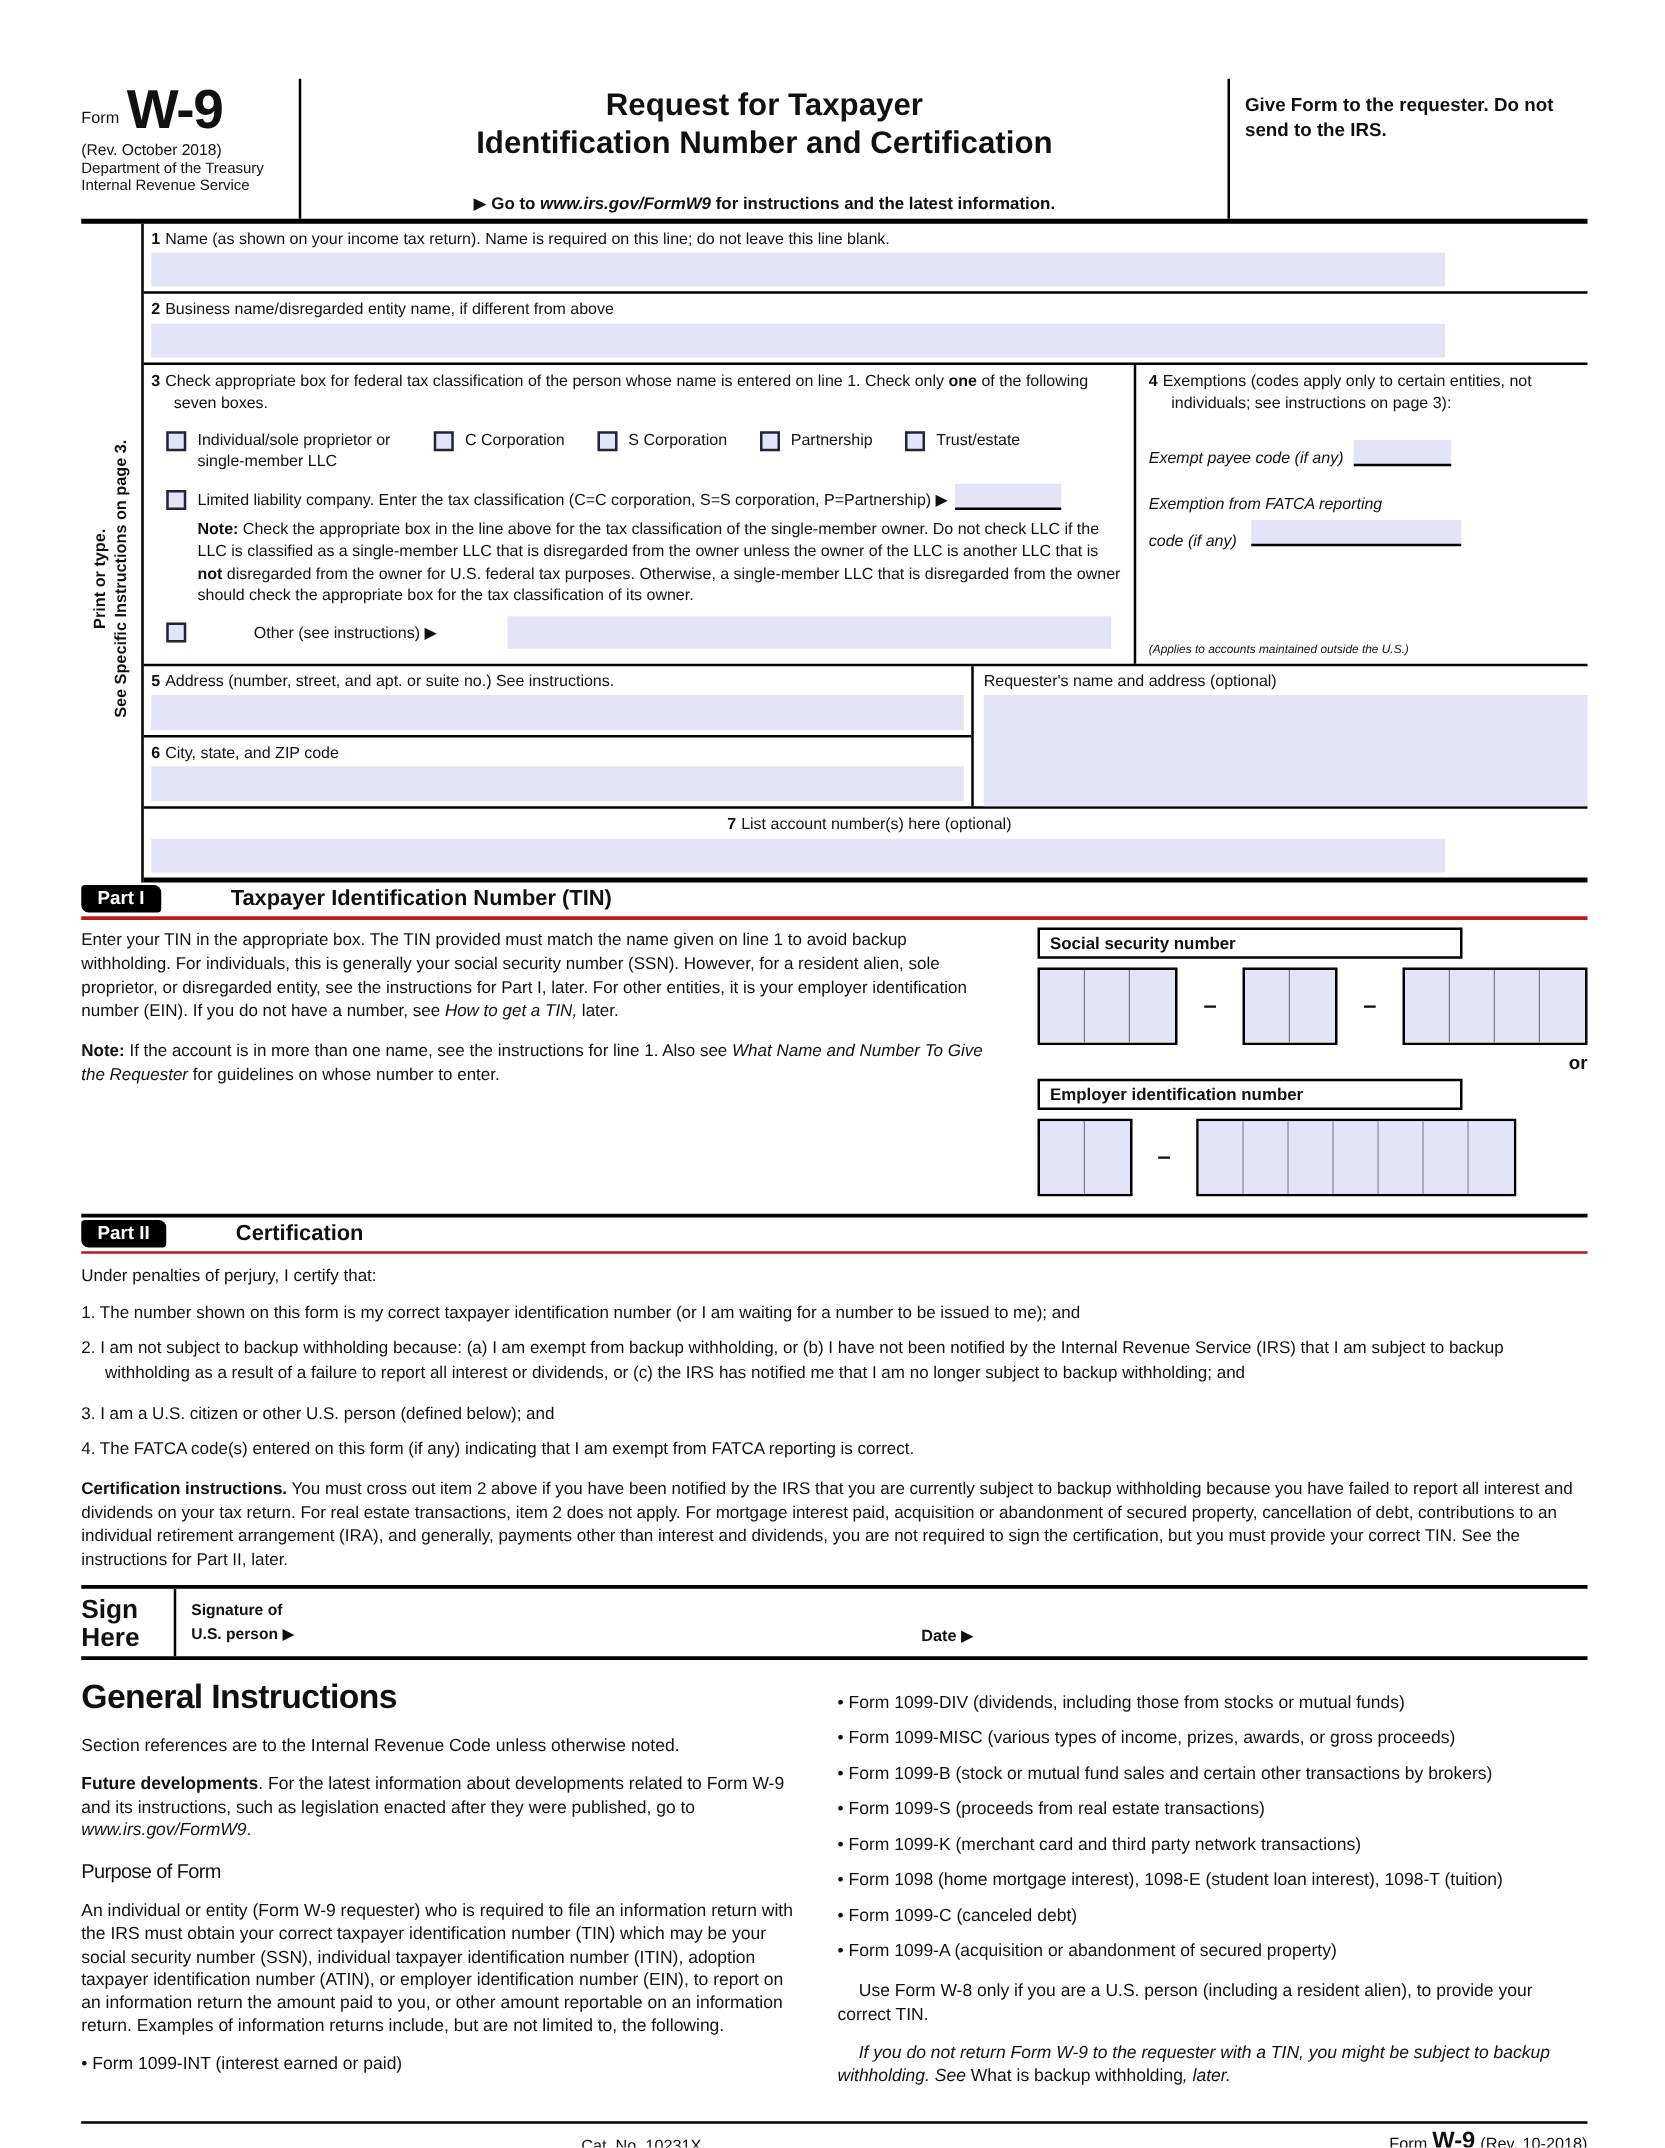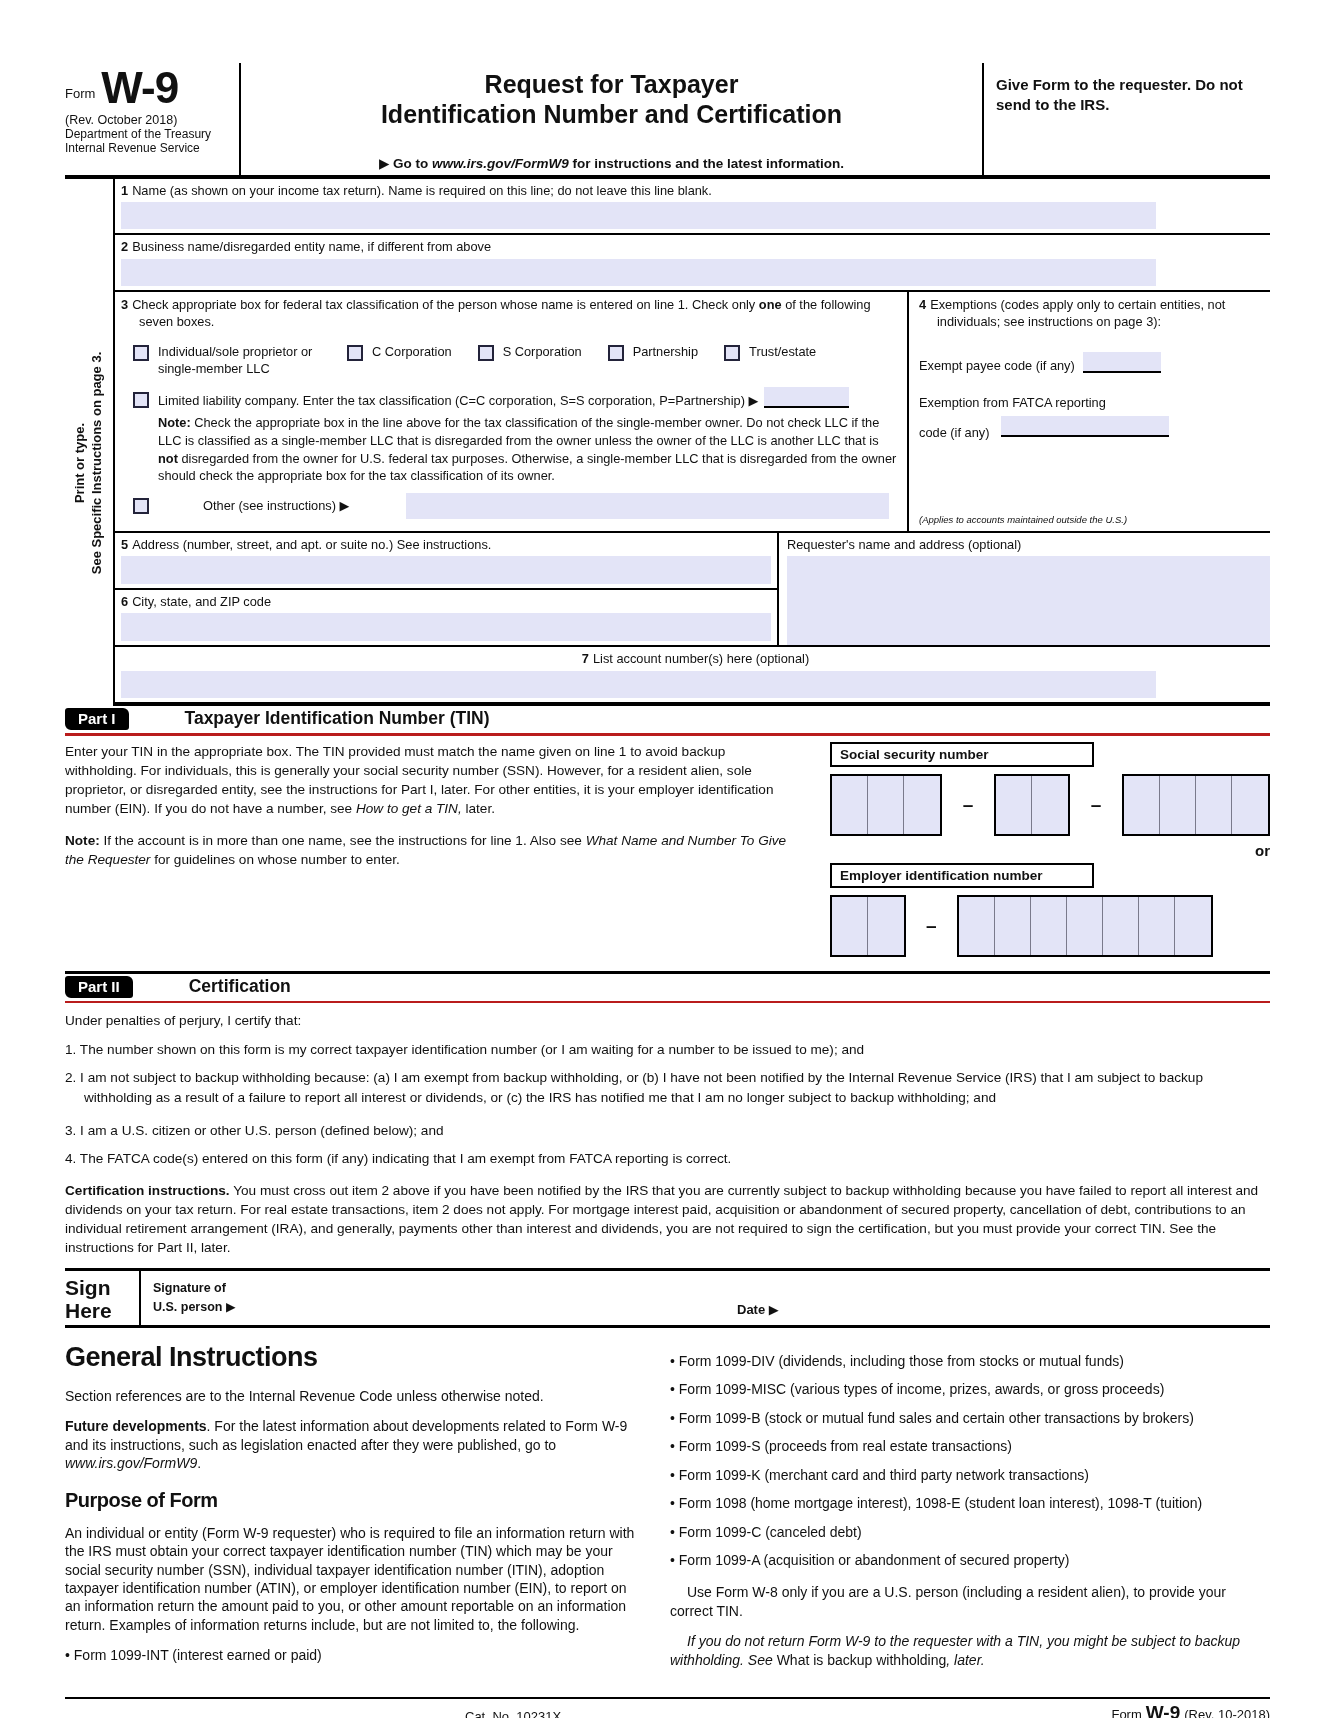--- a/index.html
+++ b/index.html
@@ -49,21 +49,21 @@
   .cbitem { display:flex; align-items:flex-start; font-size:12.8px; line-height:1.3; white-space:nowrap; }
   .cbitem.wrap { white-space:normal; width:188px; }
   .cbox { width:16px; height:16px; background:#e3e4f7; border:2px solid #23233a;
           flex:none; margin-right:9px; margin-top:1px; }
   .llcrow { display:flex; align-items:flex-end; margin:10px 0 4px 12px; font-size:12.8px; }
   .llcfield { width:85px; height:21px; border-bottom:2px solid #000; margin-left:6px; }
   .note3 { font-size:12.8px; line-height:1.38; margin:6px 0 4px 37px; }
   .otherrow { display:flex; align-items:center; margin:8px 8px 6px 12px; font-size:12.8px;gap:45px; }
   .otherfield { flex:1; height:26px; margin-left:12px; }
   .b4label { font-size:12.8px; line-height:1.35; }
-  .b4line { font-size:12.8px; margin-top:22px; display:flex; align-items:flex-end; }
+  .b4line { font-size:12.8px; margin-top:22px; display:flex; align-items:flex-end;font-style:italic; }
   .b4field { display:inline-block; width:78px; height:21px; border-bottom:2px solid #000; margin-left:8px; }
   .b4field.wide { width:168px; }
   .fatca2 { margin-top:6px; }
   .applies { font-size:9.5px; font-style:italic; margin-top:auto; padding-top:16px; }
 
   .row56 { display:flex; border-bottom:2px solid #000; }
   .r56left { flex:1; }
   .row5, .row6 { padding:3px 0 0 6px; }
   .row5 { border-bottom:2px solid #000; }
   .midfield { height:28px; margin:3px 6px 4px 0; }
@@ -76,21 +76,21 @@
   .partbar { display:flex; align-items:center; border-bottom:3px solid #b91c1c; padding:2px 0 3px; }
   .badge { background:#000; color:#fff; font-weight:bold; font-size:15px;
            padding:2px 13px 3px; border-radius:3px 6px 3px 6px; }
   .parttitle { font-size:17.5px; font-weight:bold; margin-left:56px; }
 
   .p1body { display:flex; padding:6px 0 8px; border-bottom:3px solid #000; }
   .p1left { flex:1; padding-right:34px; font-size:13.6px; line-height:1.4; }
   .p1left p { margin-bottom:13px; }
   .p1right { width:440px; }
   .tinlabel { border:2px solid #000; font-size:13.5px; font-weight:bold;
-              padding:3px 8px; width:264px; }
+              padding:3px 8px; width:340px; }
   .cellrow { display:flex; align-items:center; justify-content:space-between; margin:7px 0 6px; }
   .cellrow.ein { justify-content:flex-start; gap:20px; }
   .cellgroup { display:flex; border:2px solid #000; }
   .cell { width:36px; height:58px; background:#e3e4f7; border-right:1px solid #7a7a8c; }
   .cell:last-child { border-right:none; }
   .dash { font-size:19px; font-weight:bold; }
   .orlbl { font-size:15px; font-weight:bold; margin:2px 0 4px;text-align:right; }
 
   .p2body { padding:5px 0 10px; border-bottom:3px solid #000; font-size:13.6px; line-height:1.42; }
   .p2intro { margin:3px 0 10px; }
@@ -102,21 +102,21 @@
   .signword { width:74px; font-size:21px; font-weight:bold; line-height:1.12; padding-top:5px; }
   .signsep { border-left:2px solid #000; }
   .sigblock { width:586px; padding:8px 0 0 12px; font-size:12.5px; font-weight:bold; line-height:1.55; }
   .datelbl { font-size:13px; font-weight:bold; align-self:flex-end; padding-bottom:8px; }
 
   
   .instr { display:flex; gap:32px; padding-top:14px; }
   .icol-l { width:573px; }
   .icol-r { flex:1; }
   .h-gi { font-size:27px; font-weight:bold; letter-spacing:-0.5px; margin-bottom:14px; }
-  .h-pof { font-size:20px; font-weight:bold; letter-spacing:-0.5px; margin:16px 0 12px; }
+  .h-pof { font-size:16px; font-weight:normal; letter-spacing:-0.5px; margin:16px 0 12px; }
   .ipara { font-size:14px; line-height:1.32; margin-bottom:12px; }
   .bullet { font-size:14px; line-height:1.32; margin:10px 0; }
   .bullet::before { content:"• "; }
   .indented { text-indent:17px; }
   .it { font-style:italic; }
   .bd { font-weight:bold; }
 
   
   .footer { border-top:2px solid #000; margin-top:16px; position:relative; height:40px; }
   .catno { position:absolute; left:400px; top:10px; font-size:13px; }

